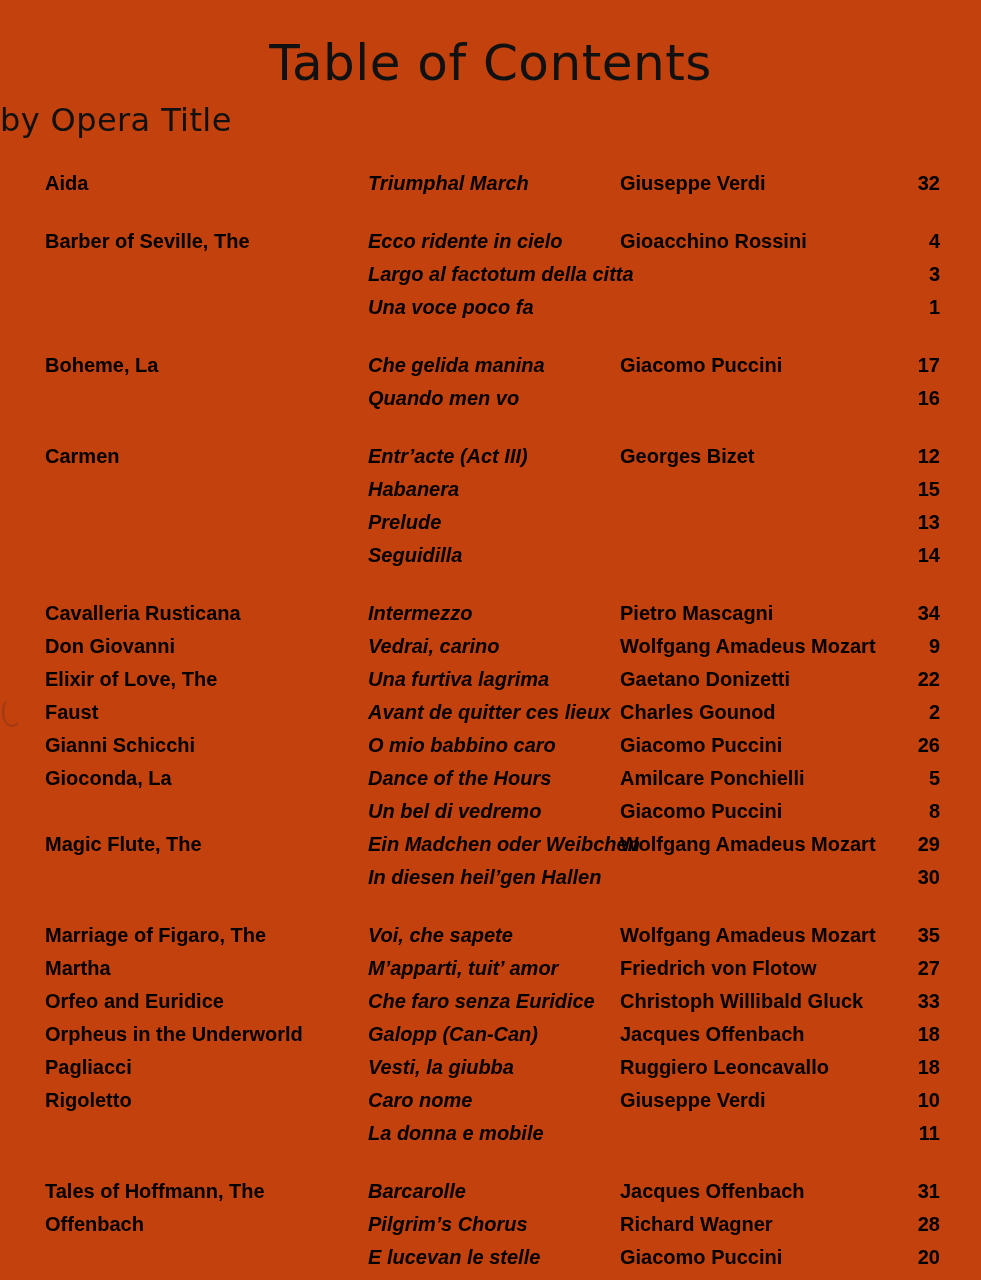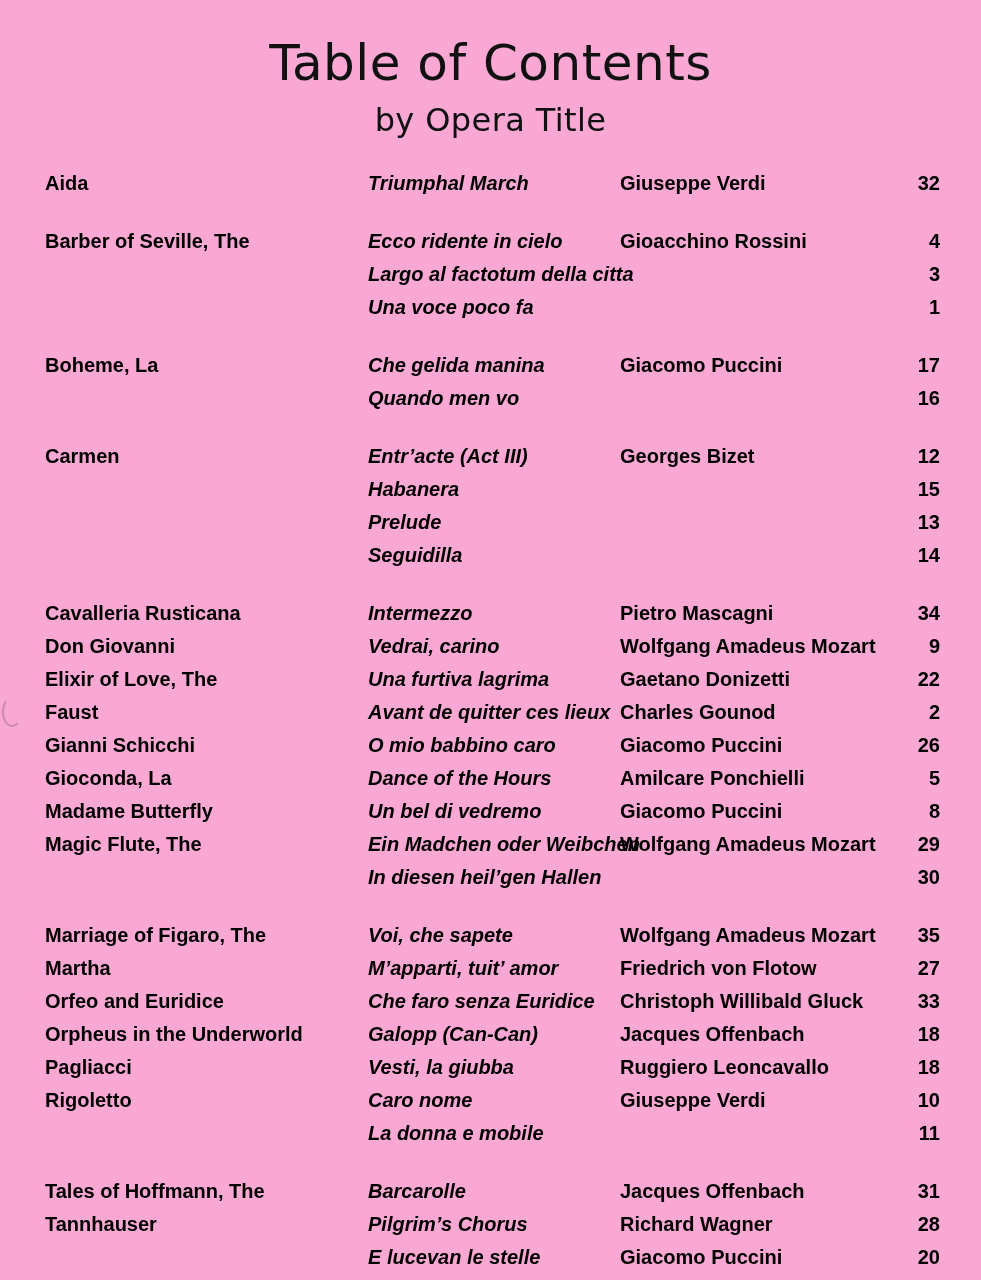--- a/index.html
+++ b/index.html
@@ -10,21 +10,21 @@
     font-family:"Liberation Sans", sans-serif;
     color:#000000;
     overflow:hidden;
     position:relative;
     -webkit-font-smoothing:antialiased;
   }
 
   
   .page {
     position:absolute; inset:0;
-    background:#f9a8d4;
+    background:#c2410c;
   }
   .scan-artifact {
     position:absolute;
     left:2px; top:697px;
     width:16px; height:26px;
     border-radius:50%;
     border:2px solid rgba(40,40,40,0.22);
     border-top-color:transparent;
     border-right-color:transparent;
     pointer-events:none;
@@ -38,21 +38,20 @@
     font-family:"DejaVu Sans", sans-serif;
     font-size:50px;
     font-weight:400;
     letter-spacing:0.5px;
     line-height:1.0;
     color:#111;
   }
   .doc-subtitle {
     position:absolute;
     left:0; right:0; top:104px;
-    text-align:center;
     font-family:"DejaVu Sans", sans-serif;
     font-size:32px;
     font-weight:400;
     letter-spacing:0.4px;
     line-height:1.0;
     color:#111;
   }
 
   
   .toc {
@@ -182,21 +181,20 @@
         <div class="cell c-composer">Giacomo Puccini</div>
         <div class="cell c-page">26</div>
       </div>
       <div class="toc-row">
         <div class="cell c-opera">Gioconda, La</div>
         <div class="cell c-aria">Dance of the Hours</div>
         <div class="cell c-composer">Amilcare Ponchielli</div>
         <div class="cell c-page">5</div>
       </div>
       <div class="toc-row">
-        <div class="cell c-opera">Madame Butterfly</div>
         <div class="cell c-aria">Un bel di vedremo</div>
         <div class="cell c-composer">Giacomo Puccini</div>
         <div class="cell c-page">8</div>
       </div>
       <div class="toc-row">
         <div class="cell c-opera">Magic Flute, The</div>
         <div class="cell c-aria">Ein Madchen oder Weibchen</div>
         <div class="cell c-composer">Wolfgang Amadeus Mozart</div>
         <div class="cell c-page">29</div>
       </div>
@@ -248,21 +246,21 @@
         <div class="cell c-composer"></div>
         <div class="cell c-page">11</div>
       </div>
       <div class="toc-row">
         <div class="cell c-opera">Tales of Hoffmann, The</div>
         <div class="cell c-aria">Barcarolle</div>
         <div class="cell c-composer">Jacques Offenbach</div>
         <div class="cell c-page">31</div>
       </div>
       <div class="toc-row">
-        <div class="cell c-opera">Tannhauser</div>
+        <div class="cell c-opera">Offenbach</div>
         <div class="cell c-aria">Pilgrim’s Chorus</div>
         <div class="cell c-composer">Richard Wagner</div>
         <div class="cell c-page">28</div>
       </div>
       <div class="toc-row">
         <div class="cell c-aria">E lucevan le stelle</div>
         <div class="cell c-composer">Giacomo Puccini</div>
         <div class="cell c-page">20</div>
       </div>
       <div class="toc-row group-end">

